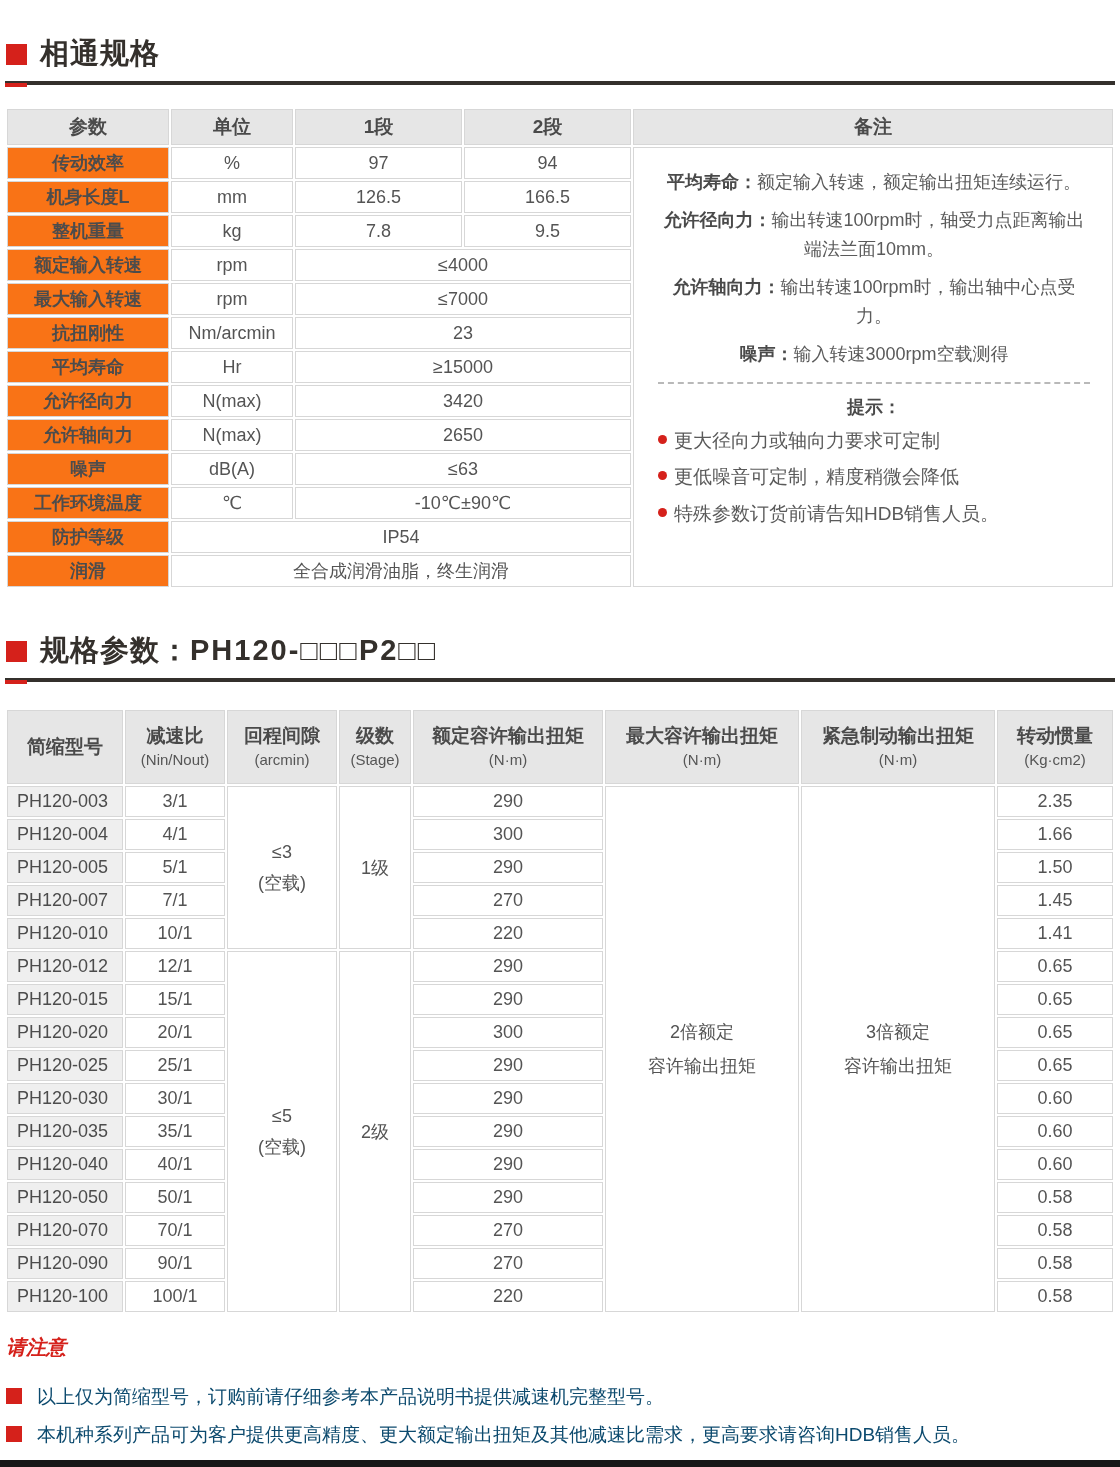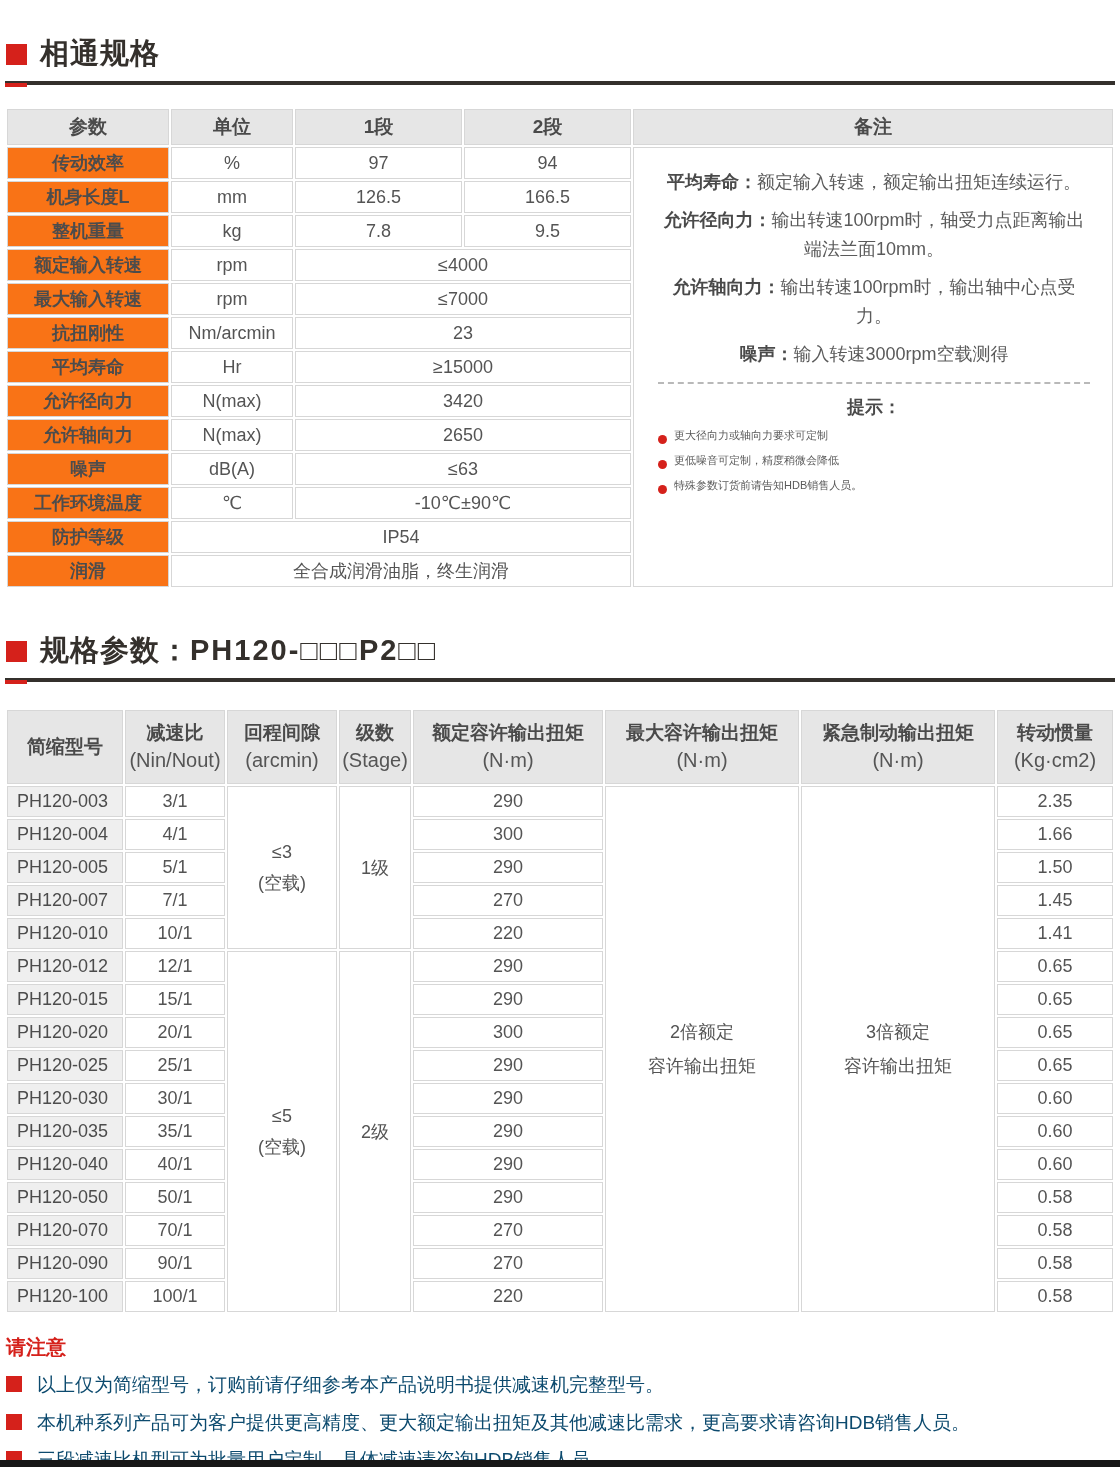--- a/index.html
+++ b/index.html
@@ -31,36 +31,36 @@
 
   
   .t1 { margin-top:22px; }
   .t1 th { height:36px; font-size:19px; }
   .t1 td { height:32px; }
   .t1 .remark { vertical-align:top; text-align:center; padding:20px 22px 10px 24px; }
   .remark p { font-size:18px; line-height:1.58; color:#5a5a5a; margin-bottom:10px; }
   .remark b { color:#4a4a4a; }
   .dashed { border-top:2px dashed #b9b9b9; margin:13px 0 11px 0; }
   .tips-title { font-weight:bold; color:#4a4a4a; font-size:18px; margin-bottom:8px; }
-  .tip { display:flex; align-items:flex-start; gap:7px; font-size:11px; color:#5a5a5a;
+  .tip { display:flex; align-items:flex-start; gap:7px; font-size:19px; color:#5a5a5a;
          line-height:1.5; margin-bottom:8px; }
   .tip .dot { width:9px; height:9px; border-radius:50%; background:#d5211b; flex:0 0 auto; margin-top:8px; }
 
   
   .t2 { margin-top:26px; }
   .t2 thead th { height:74px; font-size:19px; line-height:1.25; }
-  .t2 thead th .sub { display:block; font-weight:normal; font-size:20px; color:#555; margin-top:3px; }
+  .t2 thead th .sub { display:block; font-weight:normal; font-size:15px; color:#555; margin-top:3px; }
   .t2 td { height:31px; }
   .t2 td.model { background:#efefef; text-align:left; padding-left:9px; font-weight:normal; color:#4c4c4c; }
   .t2 .two-line { line-height:1.7; }
   .t2 .span-txt { line-height:1.9; }
 
   
   .notes { margin-top:20px; padding-left:1px; }
-  .notes-title { color:#d5211b; font-size:20px; font-weight:bold; margin-bottom:12px; }
+  .notes-title { color:#d5211b; font-size:20px; font-weight:bold; margin-bottom:24px;font-style:italic; }
   .note { display:flex; align-items:flex-start; gap:15px; margin-bottom:13px; }
   .note .sq { width:16px; height:16px; background:#d5211b; flex:0 0 auto; margin-top:3px; }
   .note .txt { font-size:19px; color:#0c4a6e; font-weight:500; line-height:1.3; }
 
   .footer-bar { position:absolute; left:0; bottom:0; width:1120px; height:7px; background:#171717; }
 </style>
 </head>
 <body>
 
 <div class="page">

